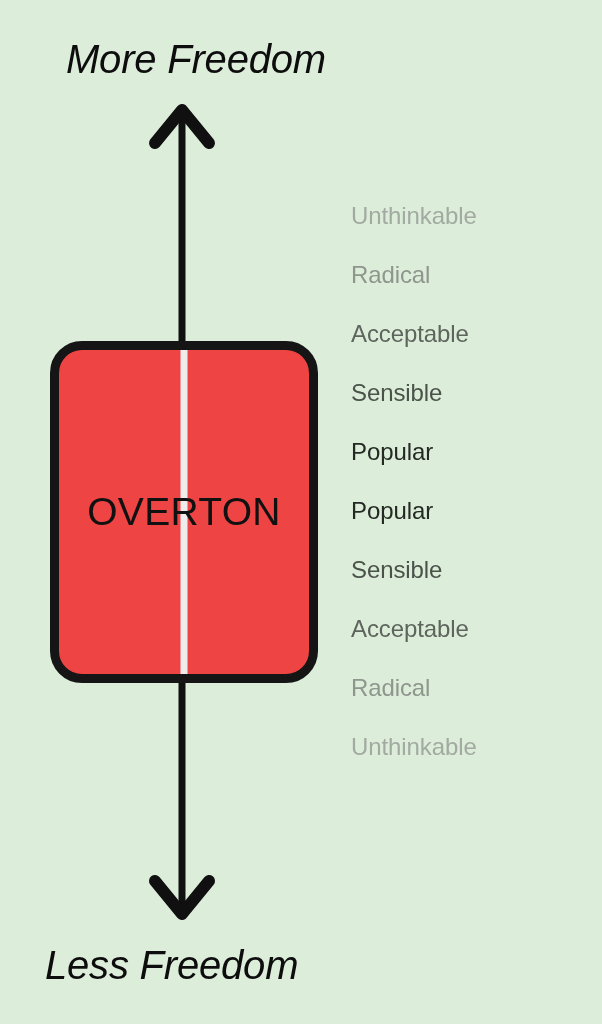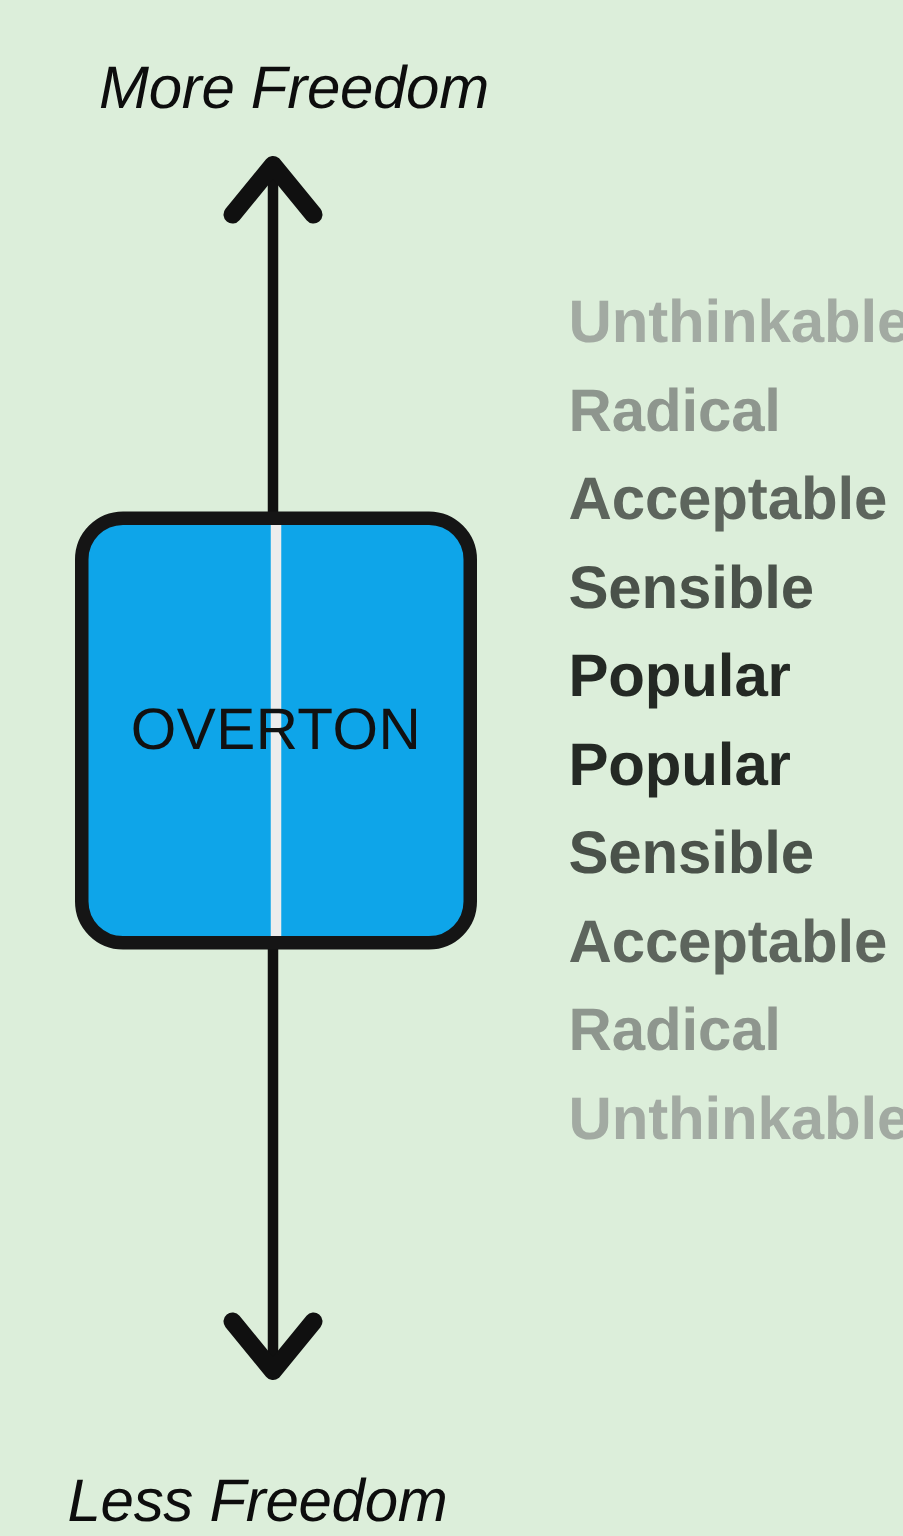--- a/index.html
+++ b/index.html
@@ -24,42 +24,42 @@
   .axis-label {
     position: absolute;
     font-style: italic;
     font-weight: normal;
     font-size: 40px;
     color: #0d0d0d;
     white-space: nowrap;
     letter-spacing: -0.2px;
   }
   #more-freedom-label { left: 66px; top: 37px; }
-  #less-freedom-label { left: 45px; top: 943px; margin-top: 36px; }
+  #less-freedom-label { left: 45px; top: 943px; }
 
   
   #axis-arrow {
     position: absolute;
     left: 0;
     top: 0;
     width: 602px;
     height: 1024px;
   }
 
   
   #overton-box {
     position: absolute;
     left: 50px;
     top: 341px;
     width: 268px;
-    height: 292px;
+    height: 342px;
     box-sizing: border-box;
     border: 9px solid #151515;
     border-radius: 32px;
-    background: #0ea5e9;
+    background: #ef4444;
     display: flex;
     flex-direction: column;
     align-items: center;
     justify-content: center;
     z-index: 3;
     overflow: hidden;
   }
   
   #box-shaft-ghost {
     position: absolute;
@@ -86,25 +86,24 @@
   #spectrum-list {
     position: absolute;
     left: 351px;
     top: 186px;
     width: 240px;
     z-index: 2;
   }
   .spectrum-item {
     height: 59px;
     line-height: 59px;
-    font-size: 40px;
-    font-weight: bold;
+    font-size: 24px;
+    font-weight: normal;
     white-space: nowrap;
     letter-spacing: -0.1px;
-    margin-left: 28px;
   }
 </style>
 </head>
 <body style="background: rgb(220, 238, 218);">
 
 <div id="diagram" style="background: rgb(220, 238, 218);">
 
   <div class="axis-label" id="more-freedom-label">More Freedom</div>
 
   <svg id="axis-arrow" viewBox="0 0 602 1024" xmlns="http://www.w3.org/2000/svg">

